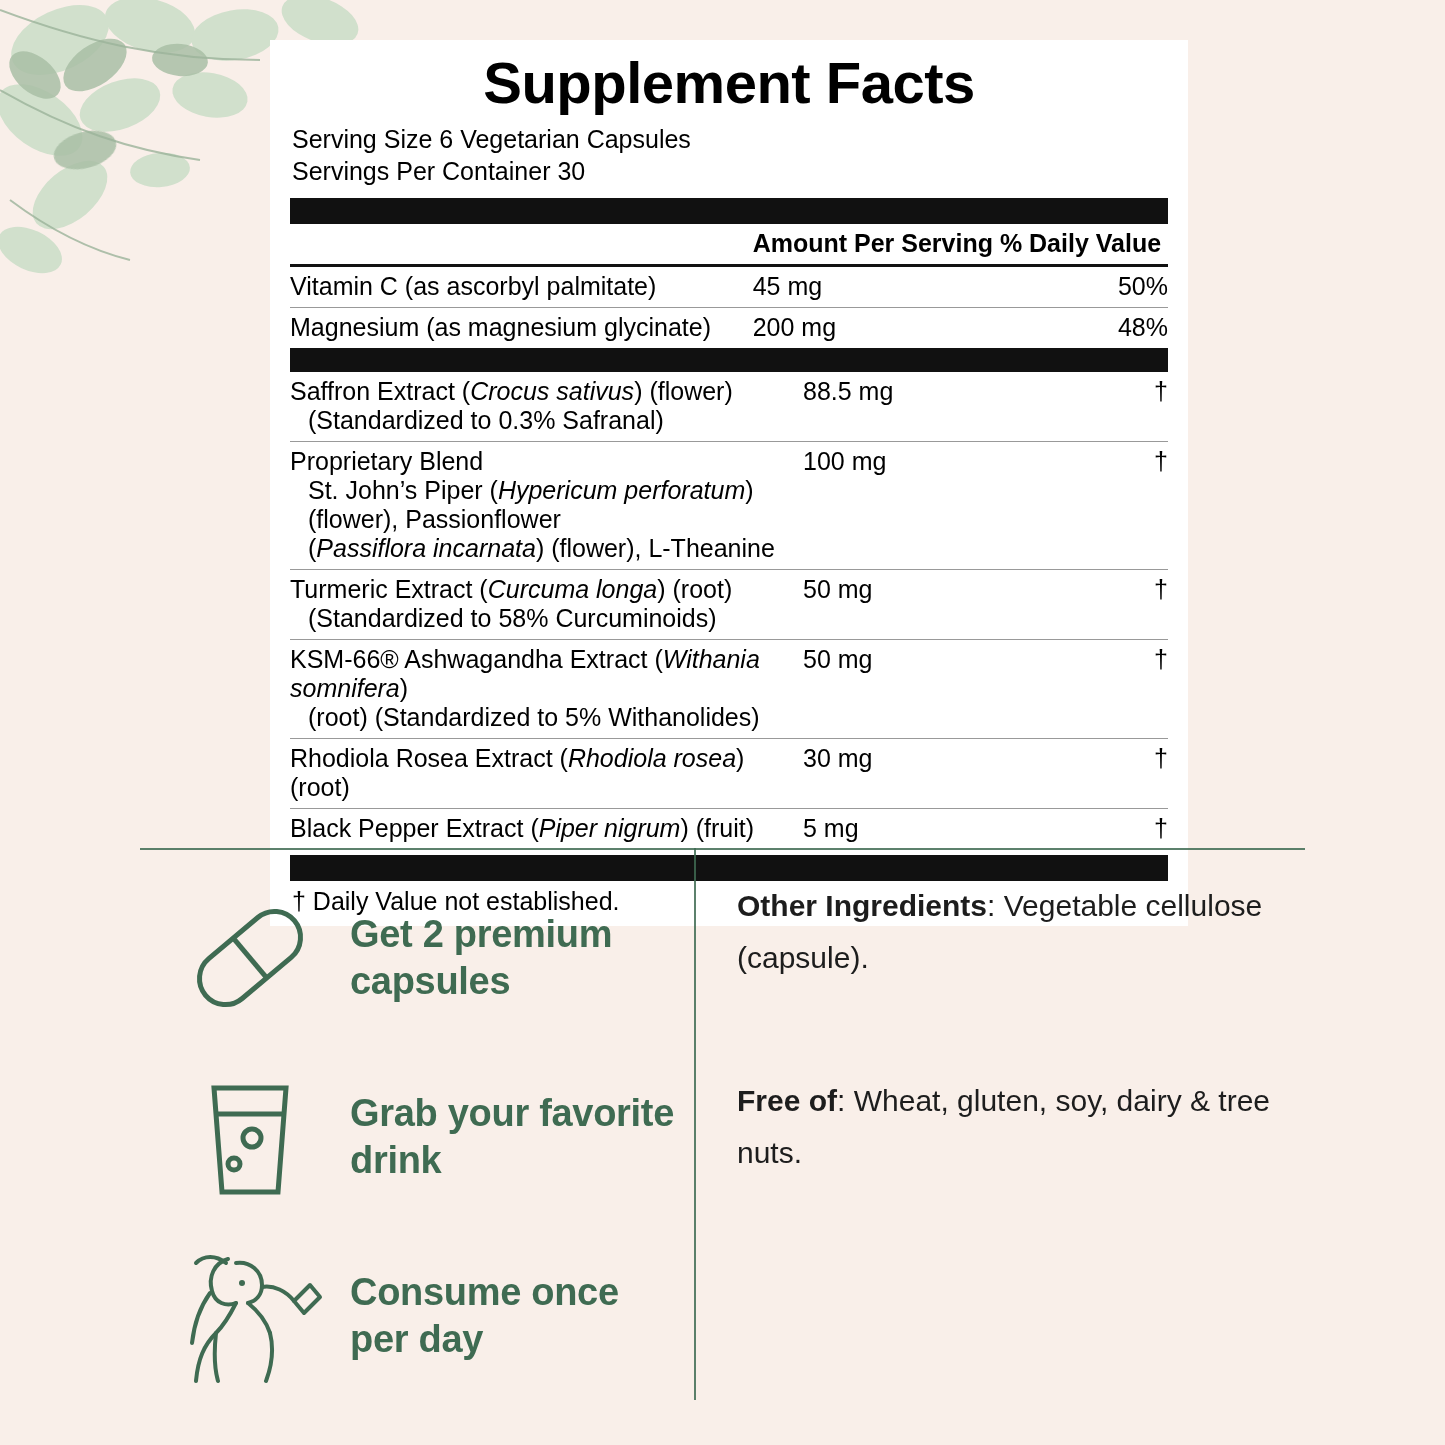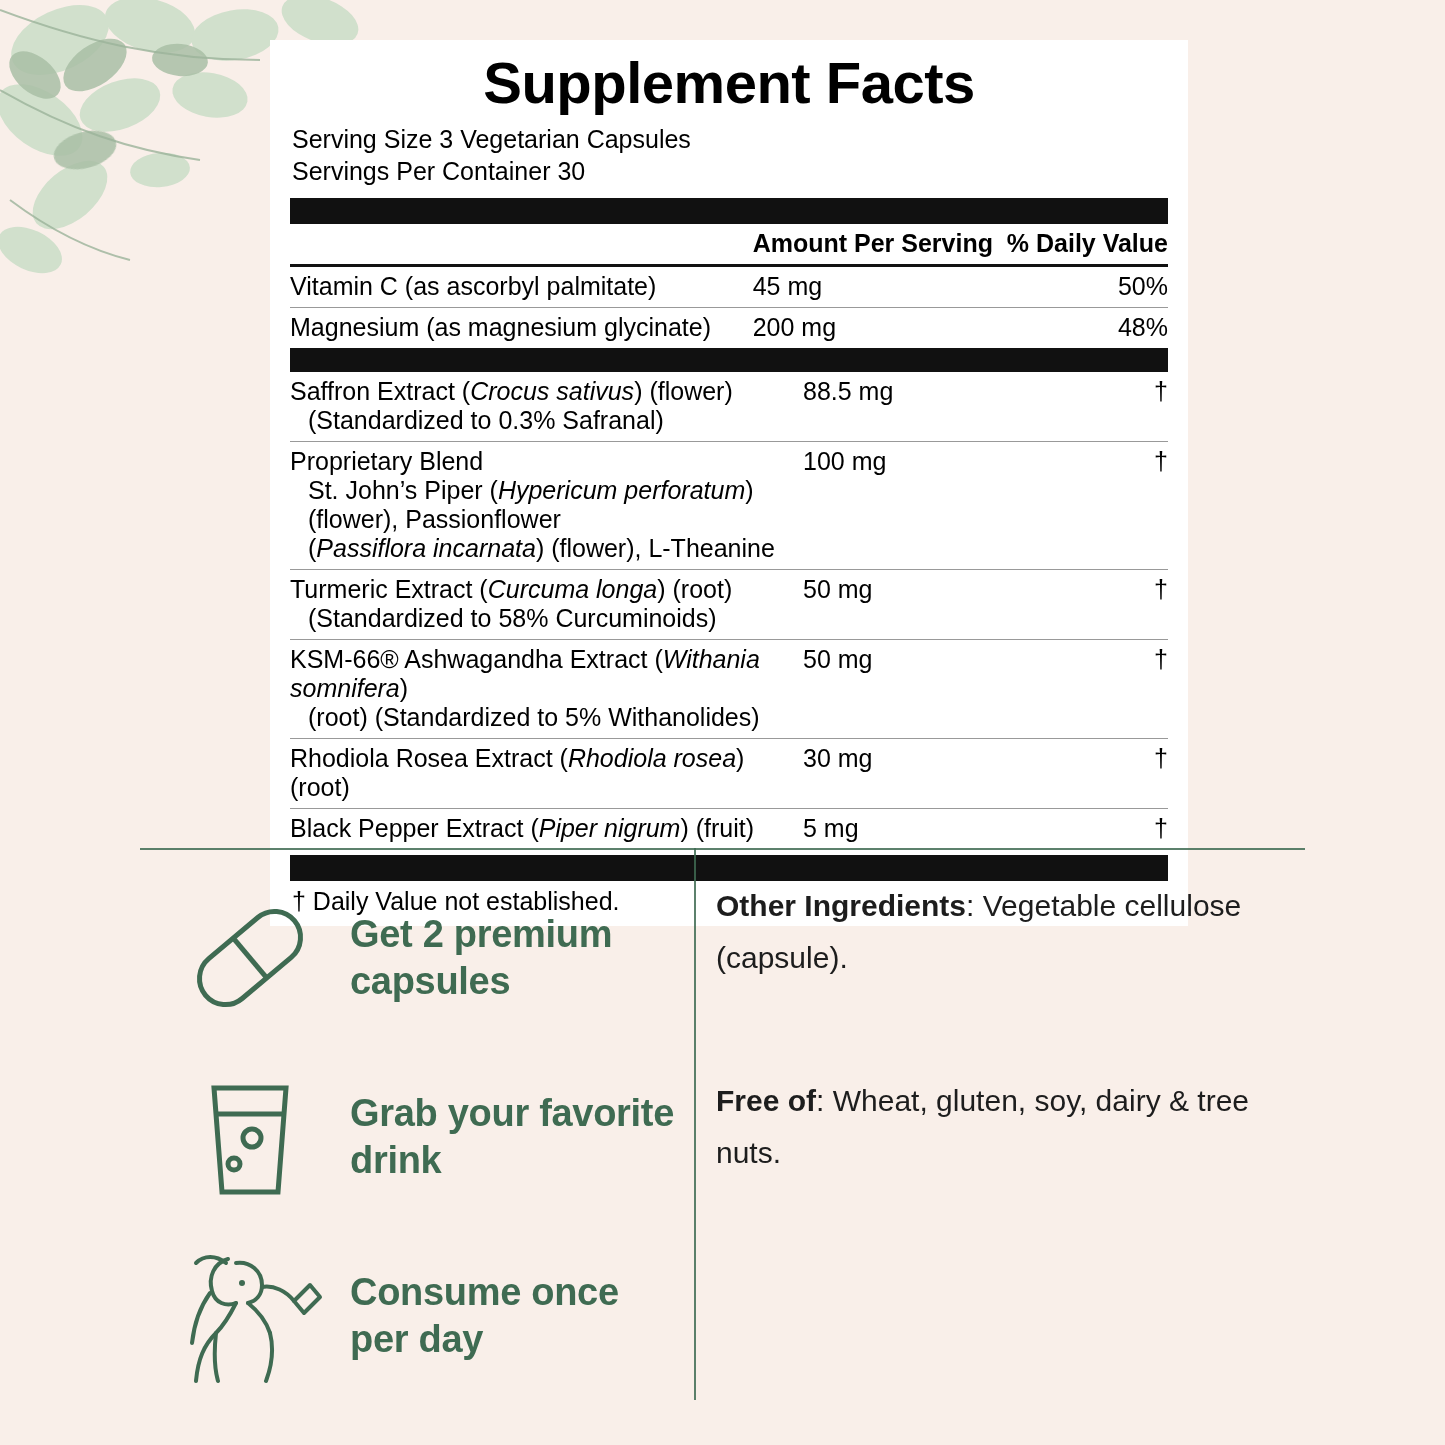--- a/index.html
+++ b/index.html
@@ -74,21 +74,21 @@
     border-collapse: collapse;
     font-size: 25px;
     color: #000;
   }
   table.sf td {
     padding: 5px 0 6px 0;
     vertical-align: top;
   }
   .hdr td {
     font-weight: bold;
-    text-align: right;
+    text-align: center;
     padding-bottom: 8px;
     border-bottom: 3px solid #111;
   }
   .row td {
     border-bottom: 1px solid #999;
     margin-top: 39px;
   }
   .row.noborder td {
     border-bottom: none;
   }
@@ -146,21 +146,21 @@
   .step-label {
     font-size: 38px;
     font-weight: bold;
     color: #3f6b52;
     line-height: 1.25;
     letter-spacing: -0.3px;
   }
 
   .notes {
     position: absolute;
-    left: 716px;
+    left: 737px;
     top: 880px;
     width: 560px;
     font-size: 30px;
     color: #1d1d1d;
     line-height: 1.72;
   }
   .notes .block { margin-bottom: 92px; }
   .notes b { font-weight: bold; }
 </style>
 </head>
@@ -189,21 +189,21 @@
     <path d="M0 10 C80 40 160 60 260 60"></path>
     <path d="M0 90 C70 130 130 150 200 160"></path>
     <path d="M10 200 C50 230 90 250 130 260"></path>
   </g>
 </svg>
 
 <div class="panel">
   <div class="sf-title">Supplement Facts</div>
 
   <div class="serving-info">
-    <div>Serving Size 3 Vegetarian Capsules</div>
+    <div>Serving Size 6 Vegetarian Capsules</div>
     <div>Servings Per Container 30</div>
   </div>
 
   <div class="bar-thick"></div>
 
   <table class="sf">
     <tbody>
       <tr class="hdr">
         <td class="col-name"></td>
         <td class="col-amt">Amount Per Serving</td>

